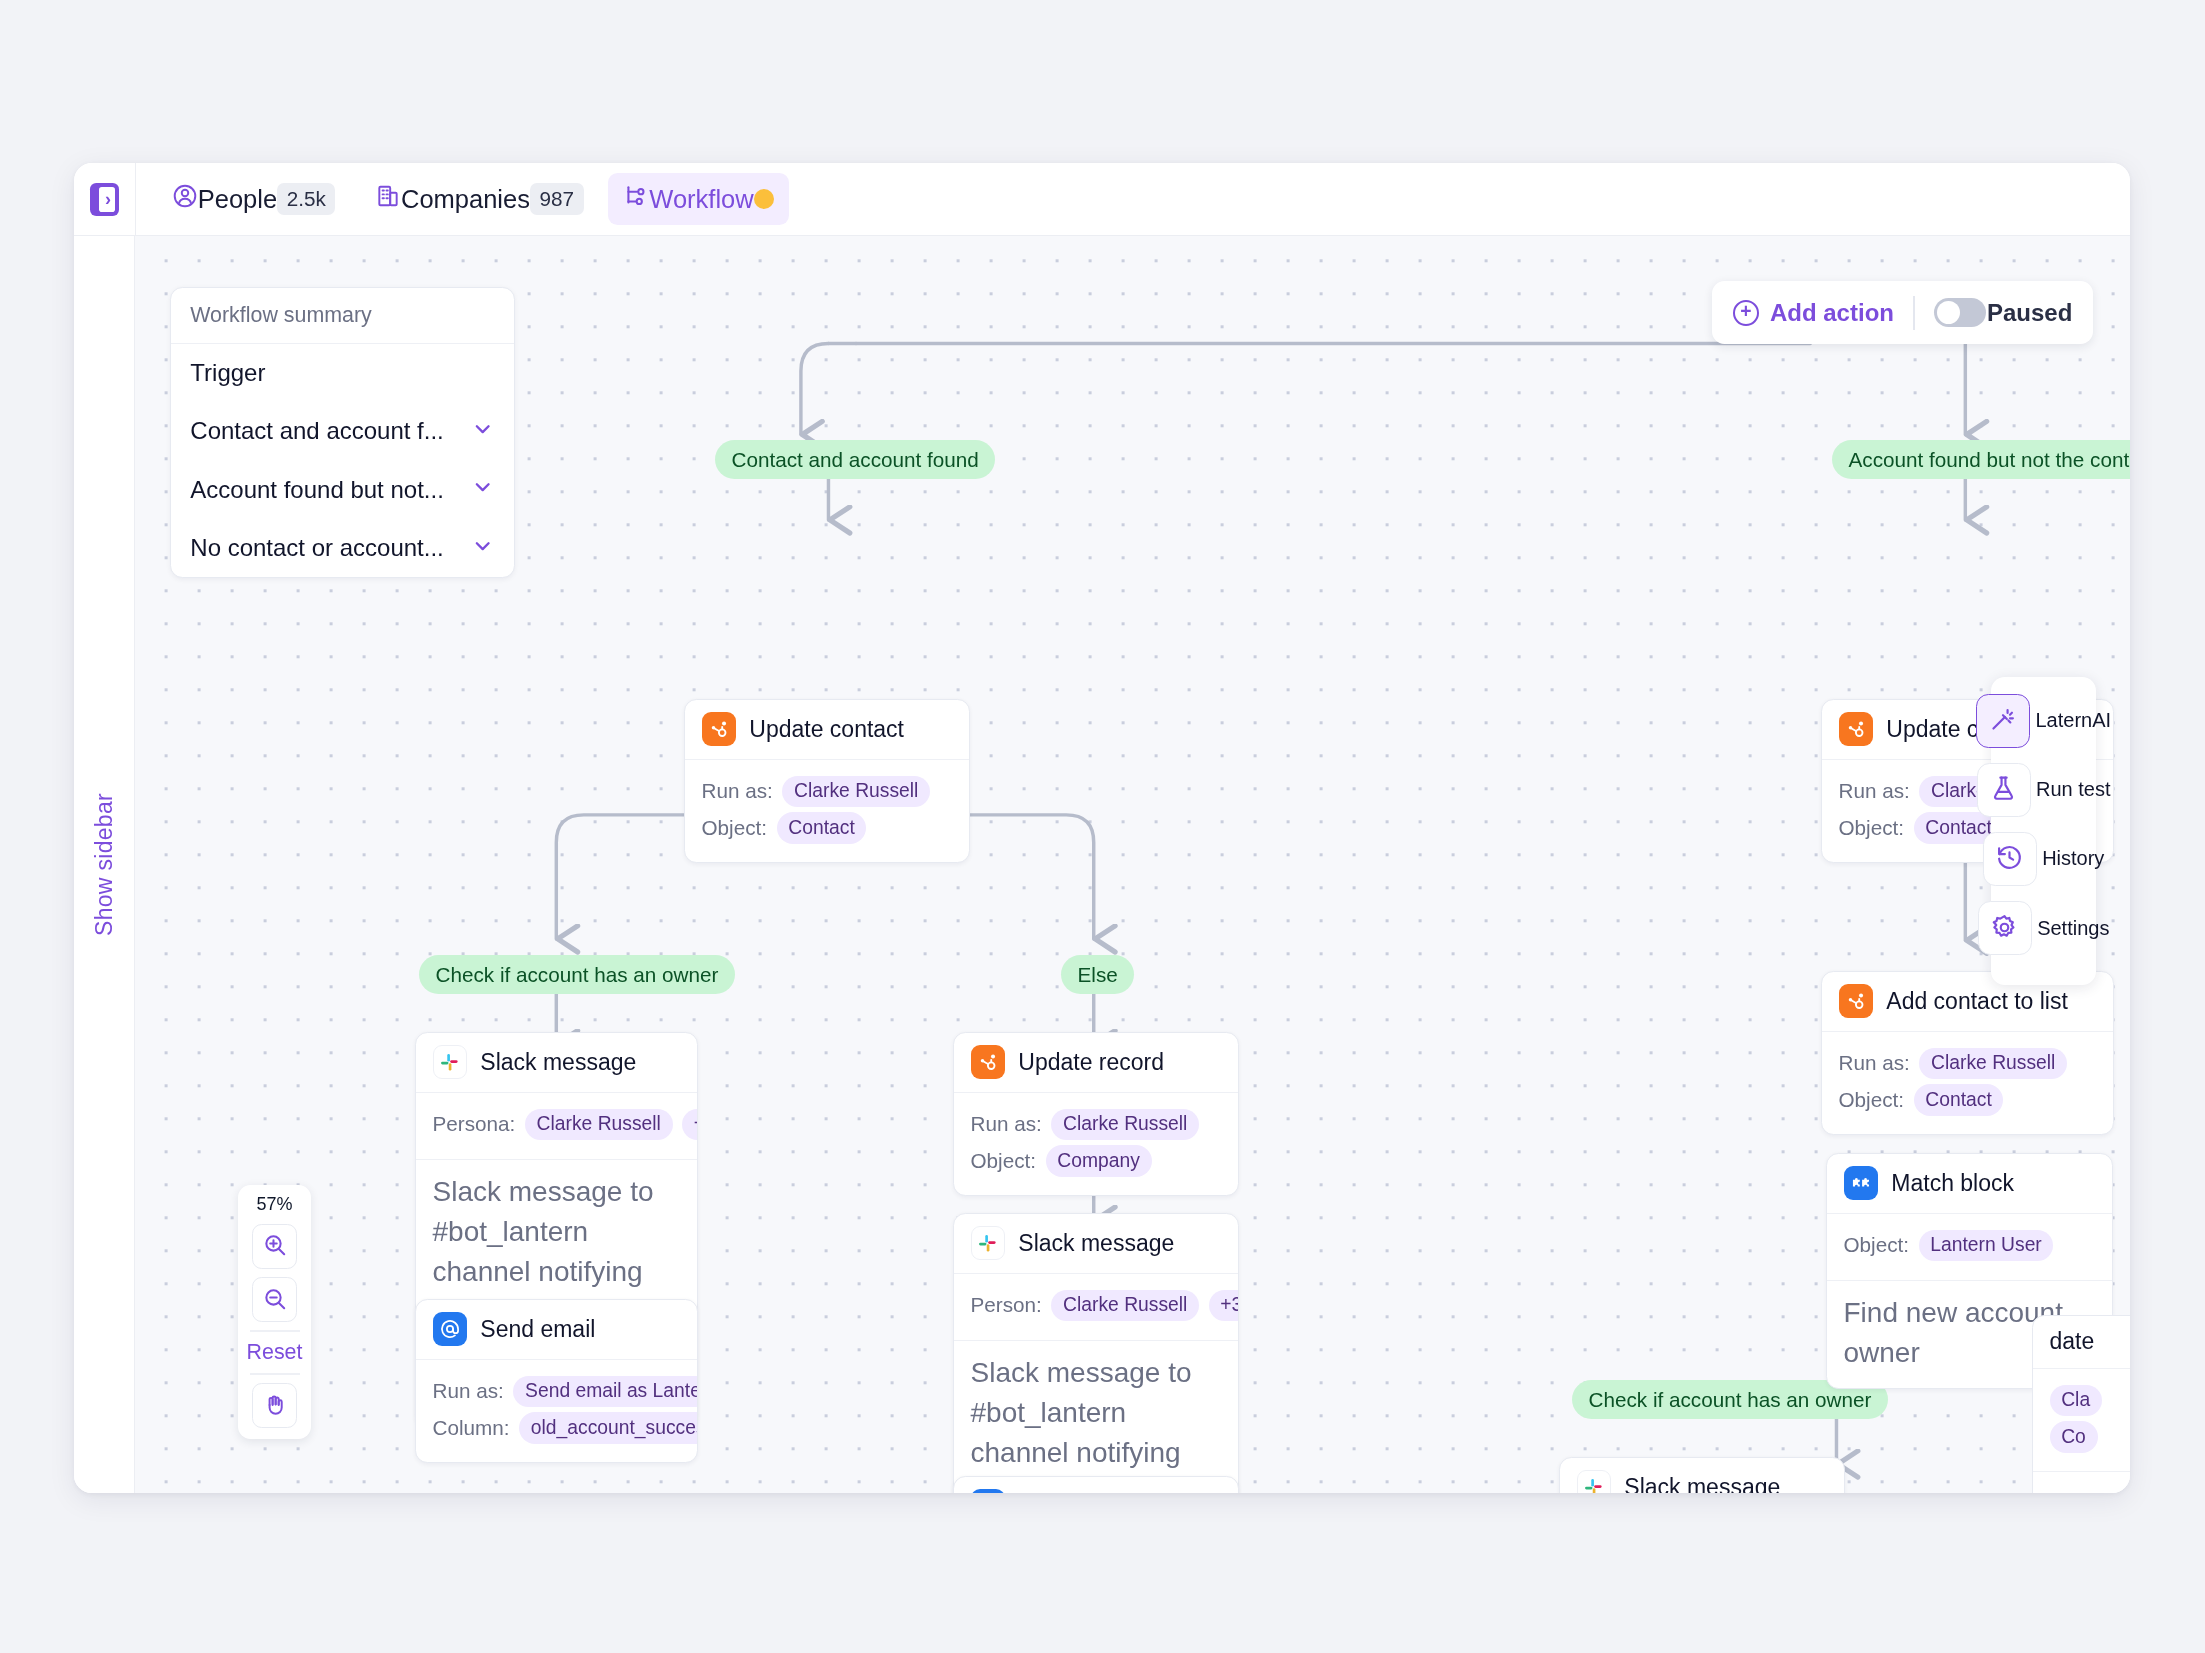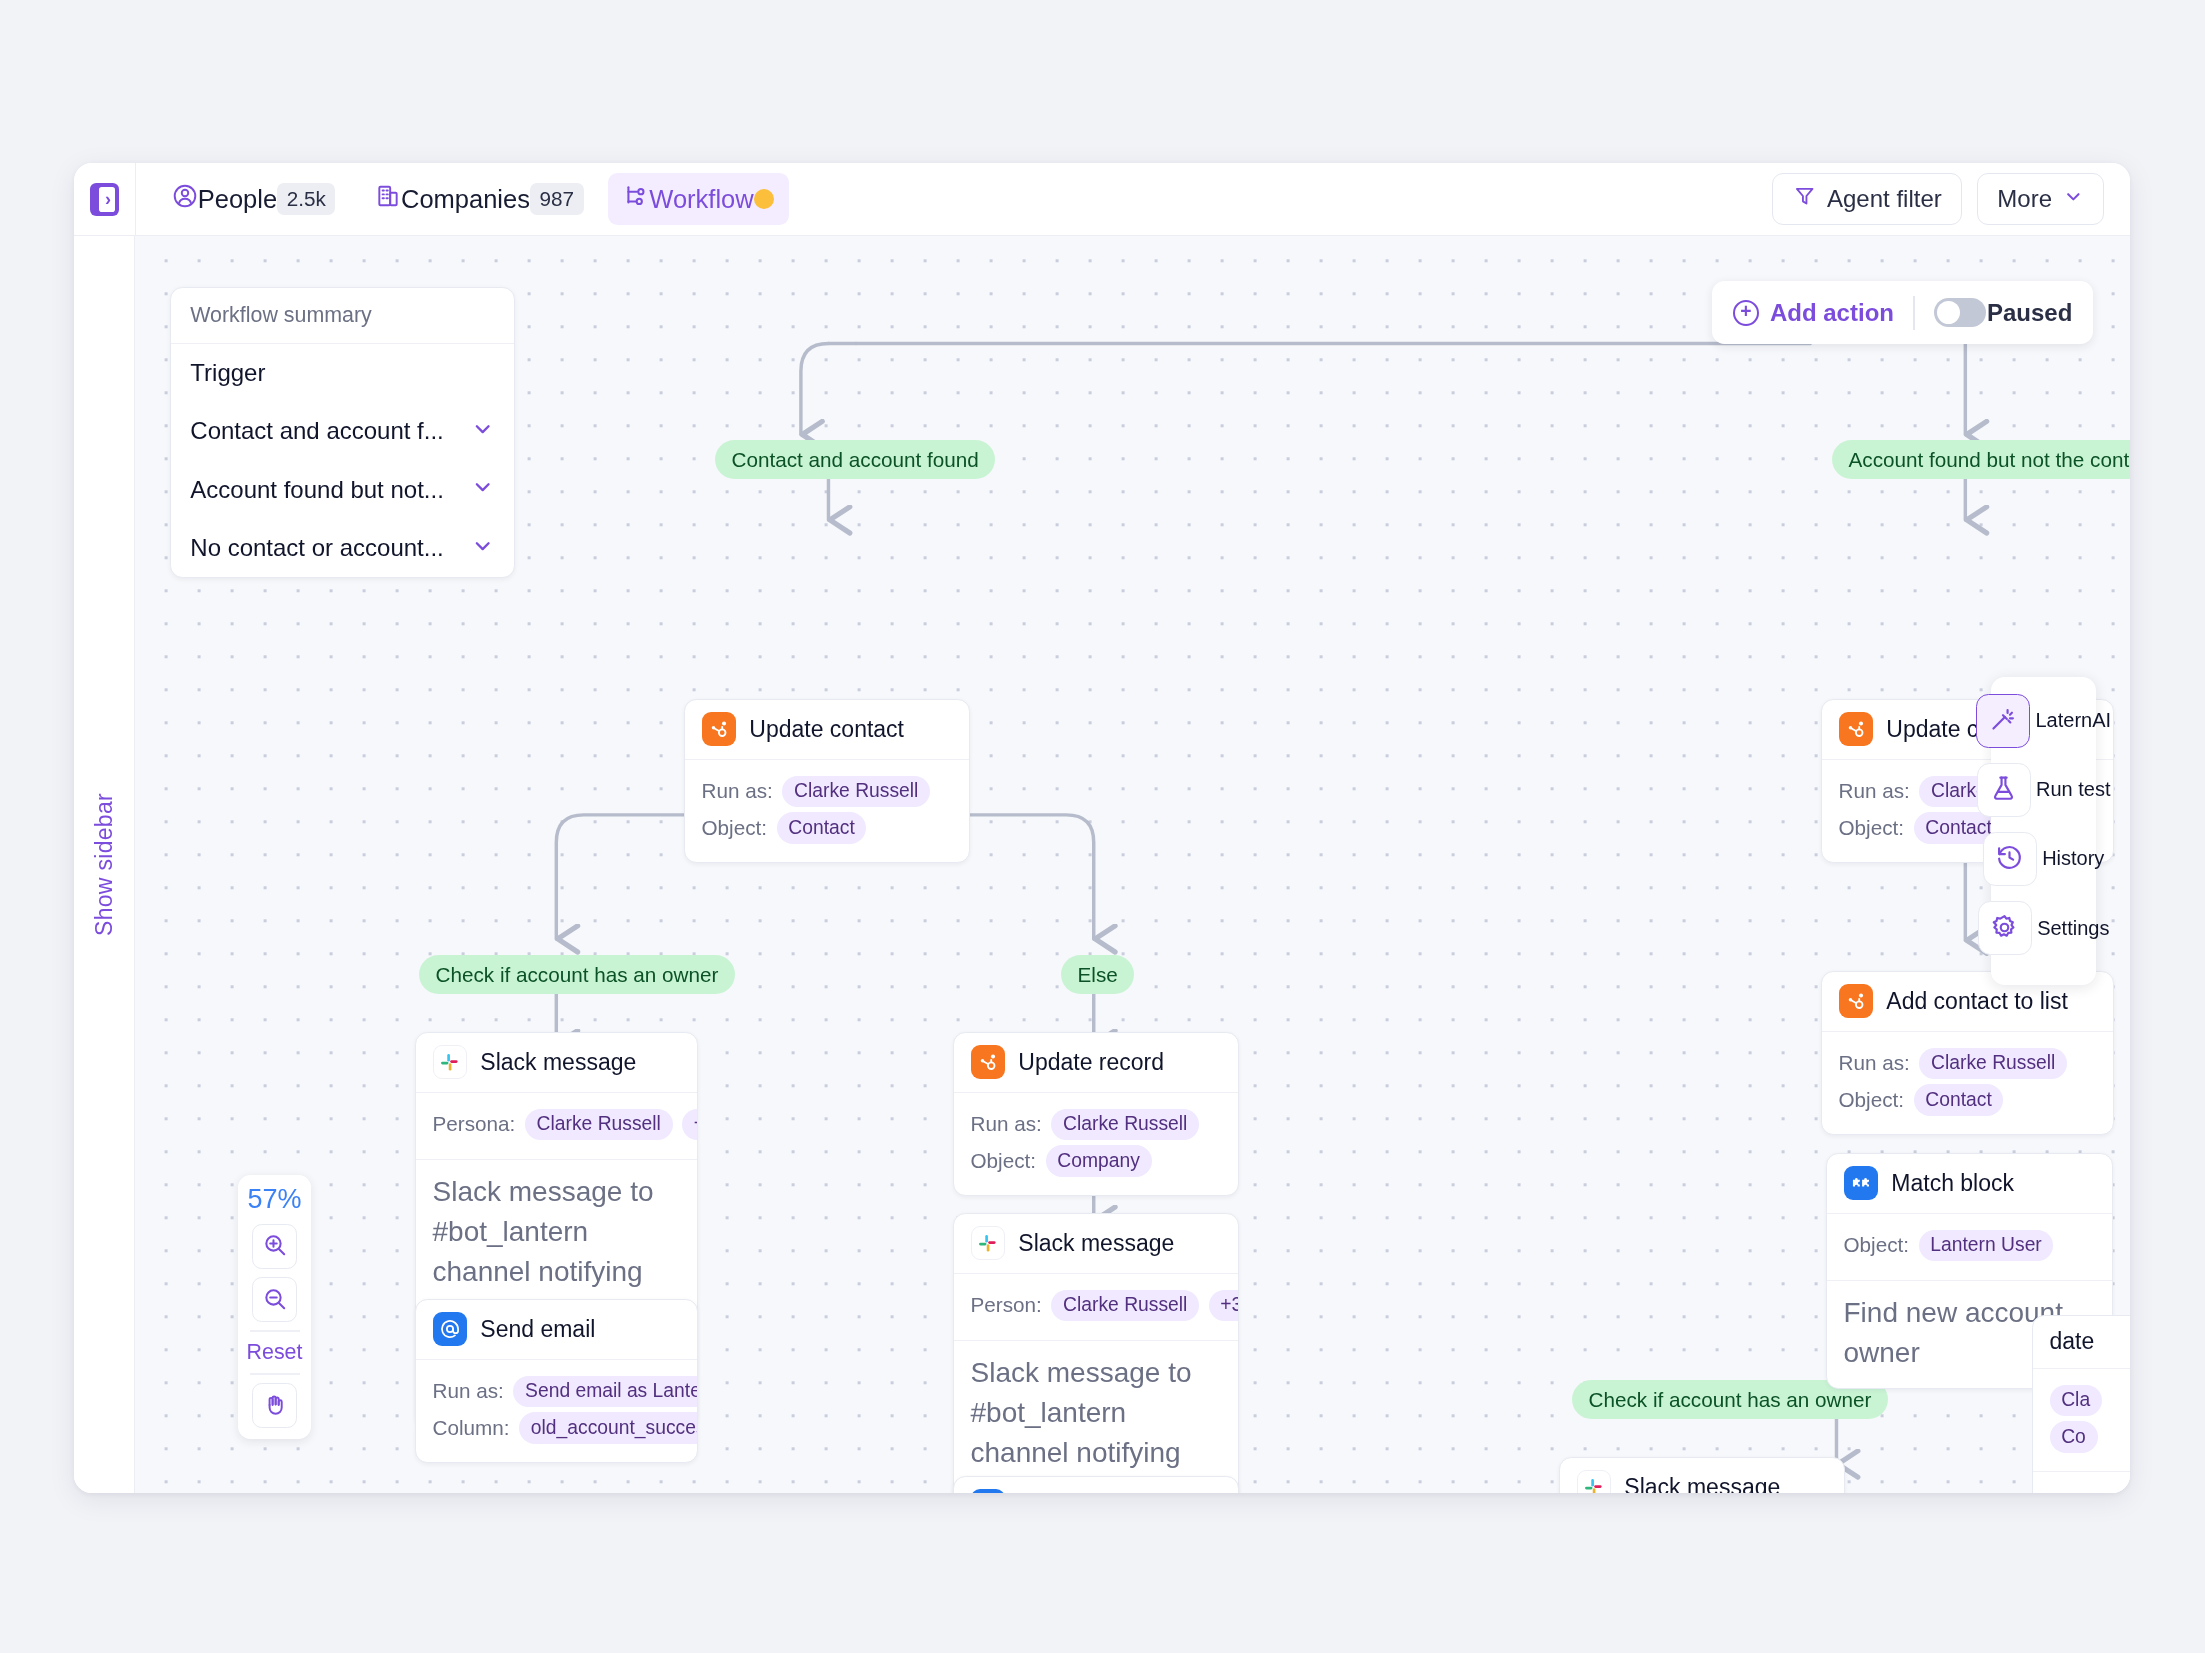--- a/index.html
+++ b/index.html
@@ -193,21 +193,21 @@
   #pause-label { font-size: 24px; color: #2a2f45; font-weight: 600; }
 
   
   #zoom-controls {
     position: absolute; left: 164px; bottom: 54px;
     width: 73px; background: #fff;
     border-radius: 12.4px; box-shadow: 0 2.1px 9.6px rgba(25,28,60,.09);
     padding: 9.6px 0 11px 0;
     display: flex; flex-direction: column; align-items: center; gap: 8.3px;
   }
-  #zoom-level { font-size: 27px; color: #3b82f6; font-weight: 500; }
+  #zoom-level { font-size: 18px; color: #0f172a; font-weight: 500; }
   .zbtn {
     width: 45px; height: 45px; border-radius: 9.6px;
     border: 1.4px solid #e7eaf1; background: #fff;
     display: flex; align-items: center; justify-content: center;
   }
   .zdiv { width: 50px; height: 1.4px; background: #eef0f5; }
   #zoom-reset { color: #7c4ddc; font-size: 21.4px; font-weight: 500; }
 
   
   #tool-rail {
@@ -283,38 +283,20 @@
             <circle cx="16.5" cy="8" r="2.4"></circle>
               <circle cx="15" cy="17" r="2.4"></circle>
           </svg>
         </span>
         <span class="tab-label">Workflow</span>
         <span class="dot-badge"></span>
       </div>
 
     </div>
 
-    <div id="header-actions">
-      <div class="hbtn">
-        <span>
-          <svg width="23.4" height="23.4" viewBox="0 0 24 24" fill="none" stroke="#7c4ddc" stroke-width="1.9" stroke-linejoin="round">
-            <path d="M4 5h16l-6.2 7.3V20l-3.6-2.2v-5.5z"></path>
-          </svg>
-        </span>
-        <span>Agent filter</span>
-      </div>
-      <div class="hbtn">
-        <span>More</span>
-        <span>
-          <svg width="20.7" height="20.7" viewBox="0 0 24 24" fill="none" stroke="#7c4ddc" stroke-width="2.4" stroke-linecap="round" stroke-linejoin="round">
-            <path d="M6 9.5l6 6 6-6"></path>
-          </svg>
-        </span>
-      </div>
-    </div>
 
   </div>
 
   <div id="canvas">
 
     <div id="sidebar-rail">
       <span id="show-sidebar-label">Show sidebar</span>
     </div>
 
     <svg id="edges" viewBox="0 0 2984 1824" preserveAspectRatio="none">

